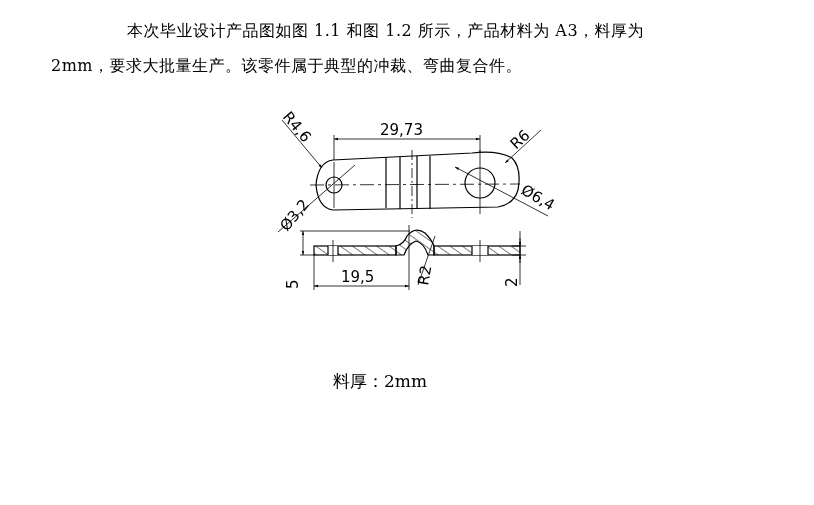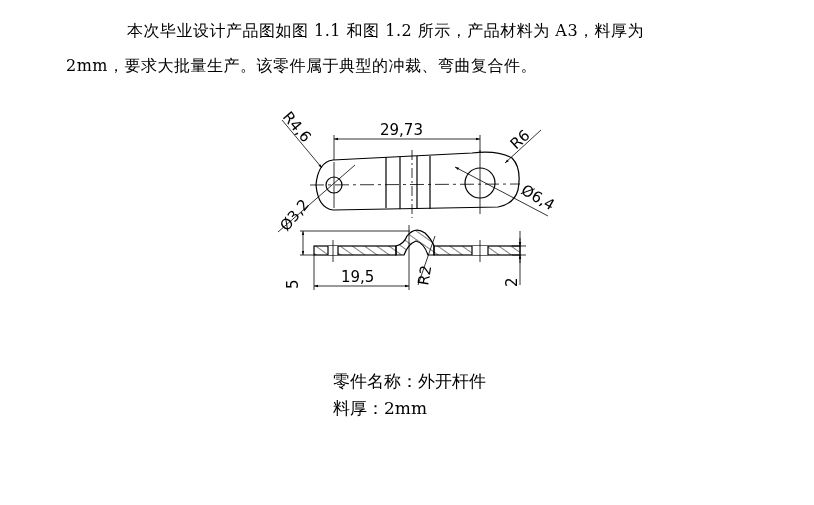--- a/index.html
+++ b/index.html
@@ -25,21 +25,21 @@
     .para .line1 {
       position: absolute;
       left: 80px;
       top: 21px;
       white-space: nowrap;
       letter-spacing: 0.5px;
       margin-left: 47px;
     }
     .para .line2 {
       position: absolute;
-      left: 66px;
+      left: 51px;
       top: 56px;
       white-space: nowrap;
       letter-spacing: 0.5px;
     }
     .figure {
       position: absolute;
       left: 0;
       top: 0;
       width: 814px;
       height: 505px;
@@ -158,15 +158,14 @@
     </g>
 
     <text class="dim-text" transform="translate(298,289) rotate(-90)">5</text>
     <text class="dim-text" x="341" y="282">19,5</text>
     <text class="dim-text" transform="translate(428,286) rotate(-80)">R2</text>
     <text class="dim-text" transform="translate(517,287) rotate(-90)">2</text>
   </svg>
 </div>
 
 <div class="caption">
-  <div>零件名称：外开杆件</div>
   <div>料厚：2mm</div>
 </div>
 
 </body></html>

